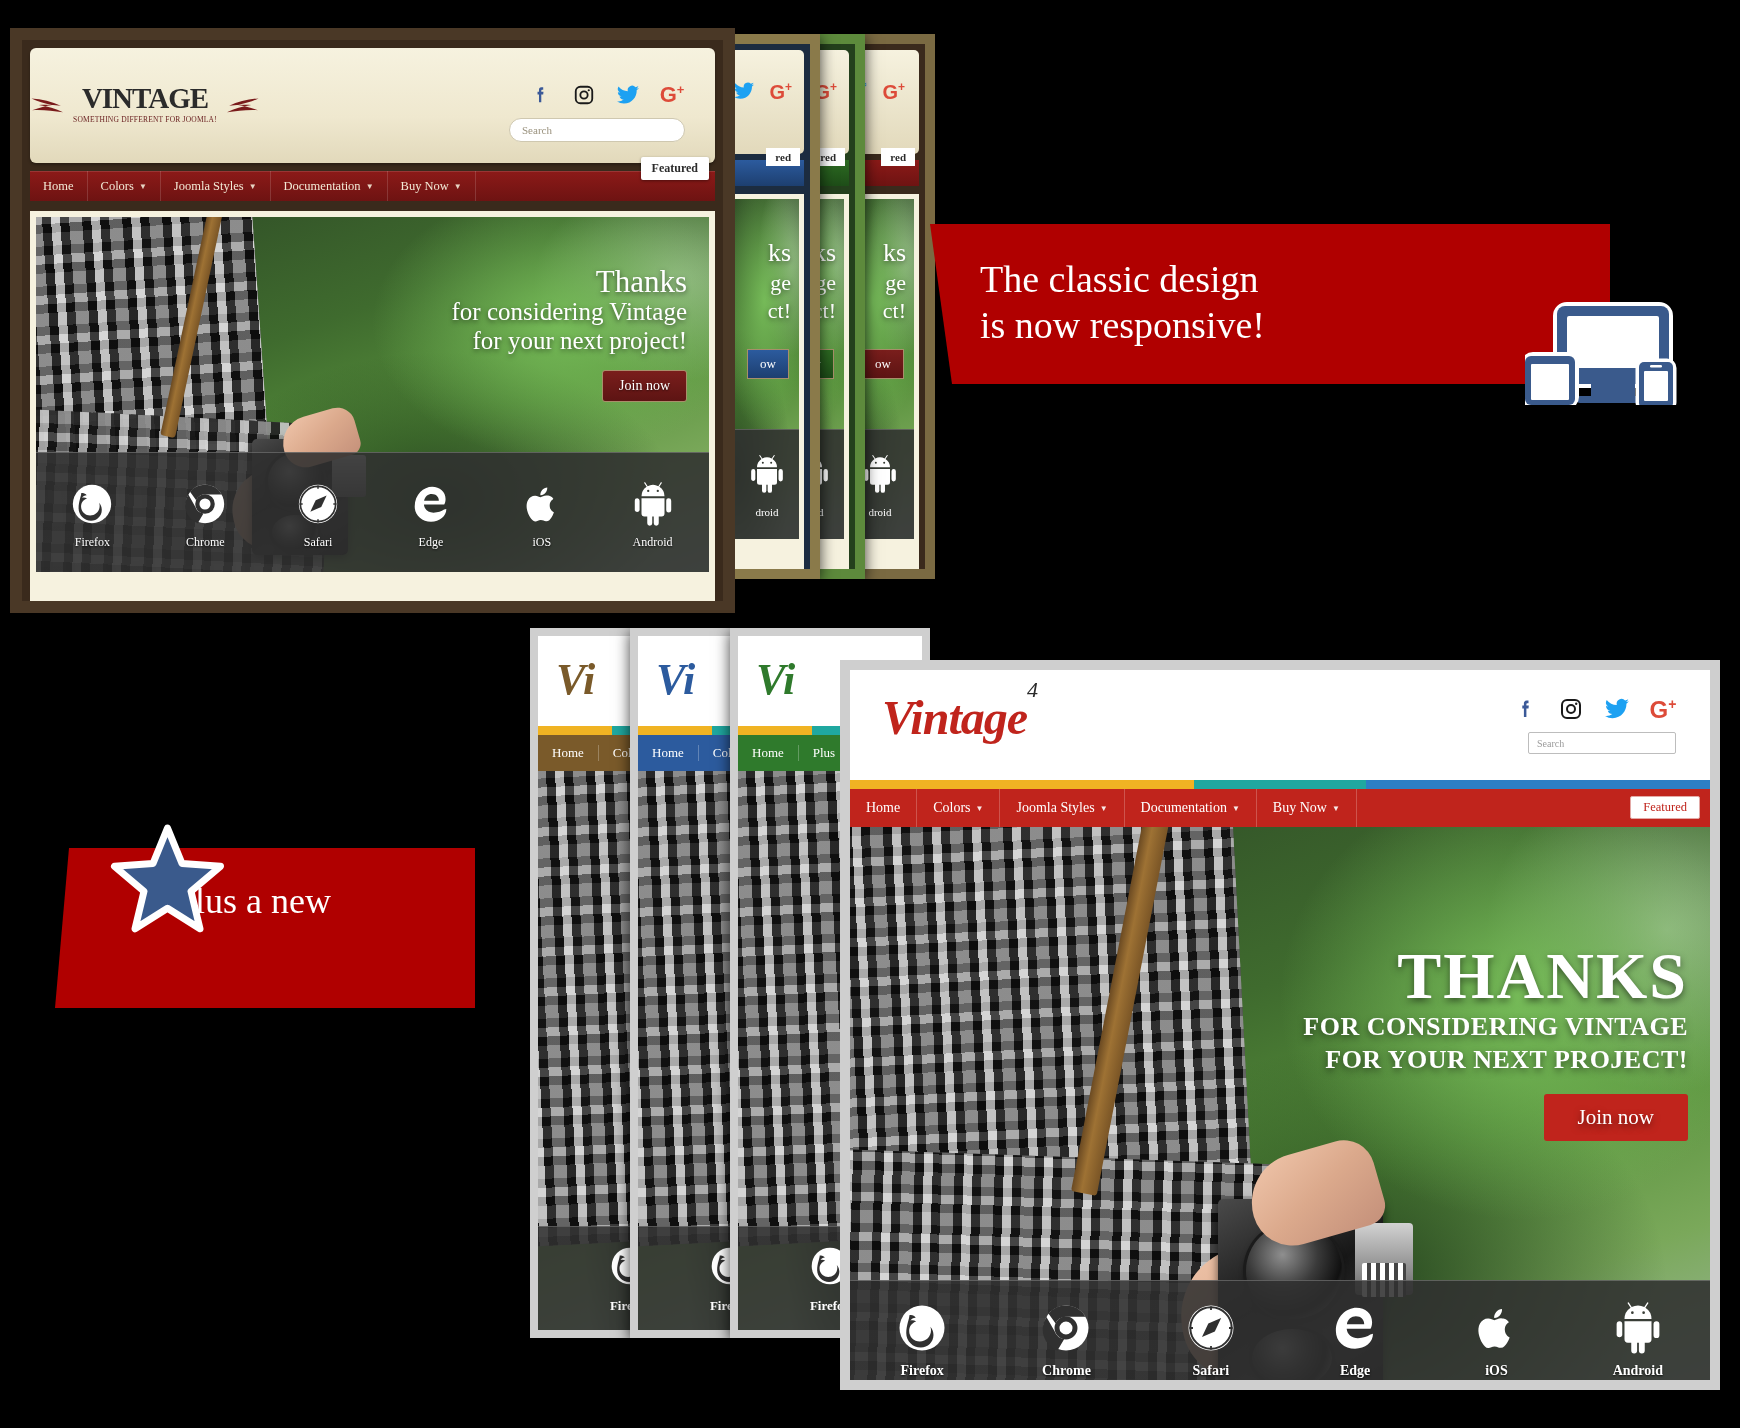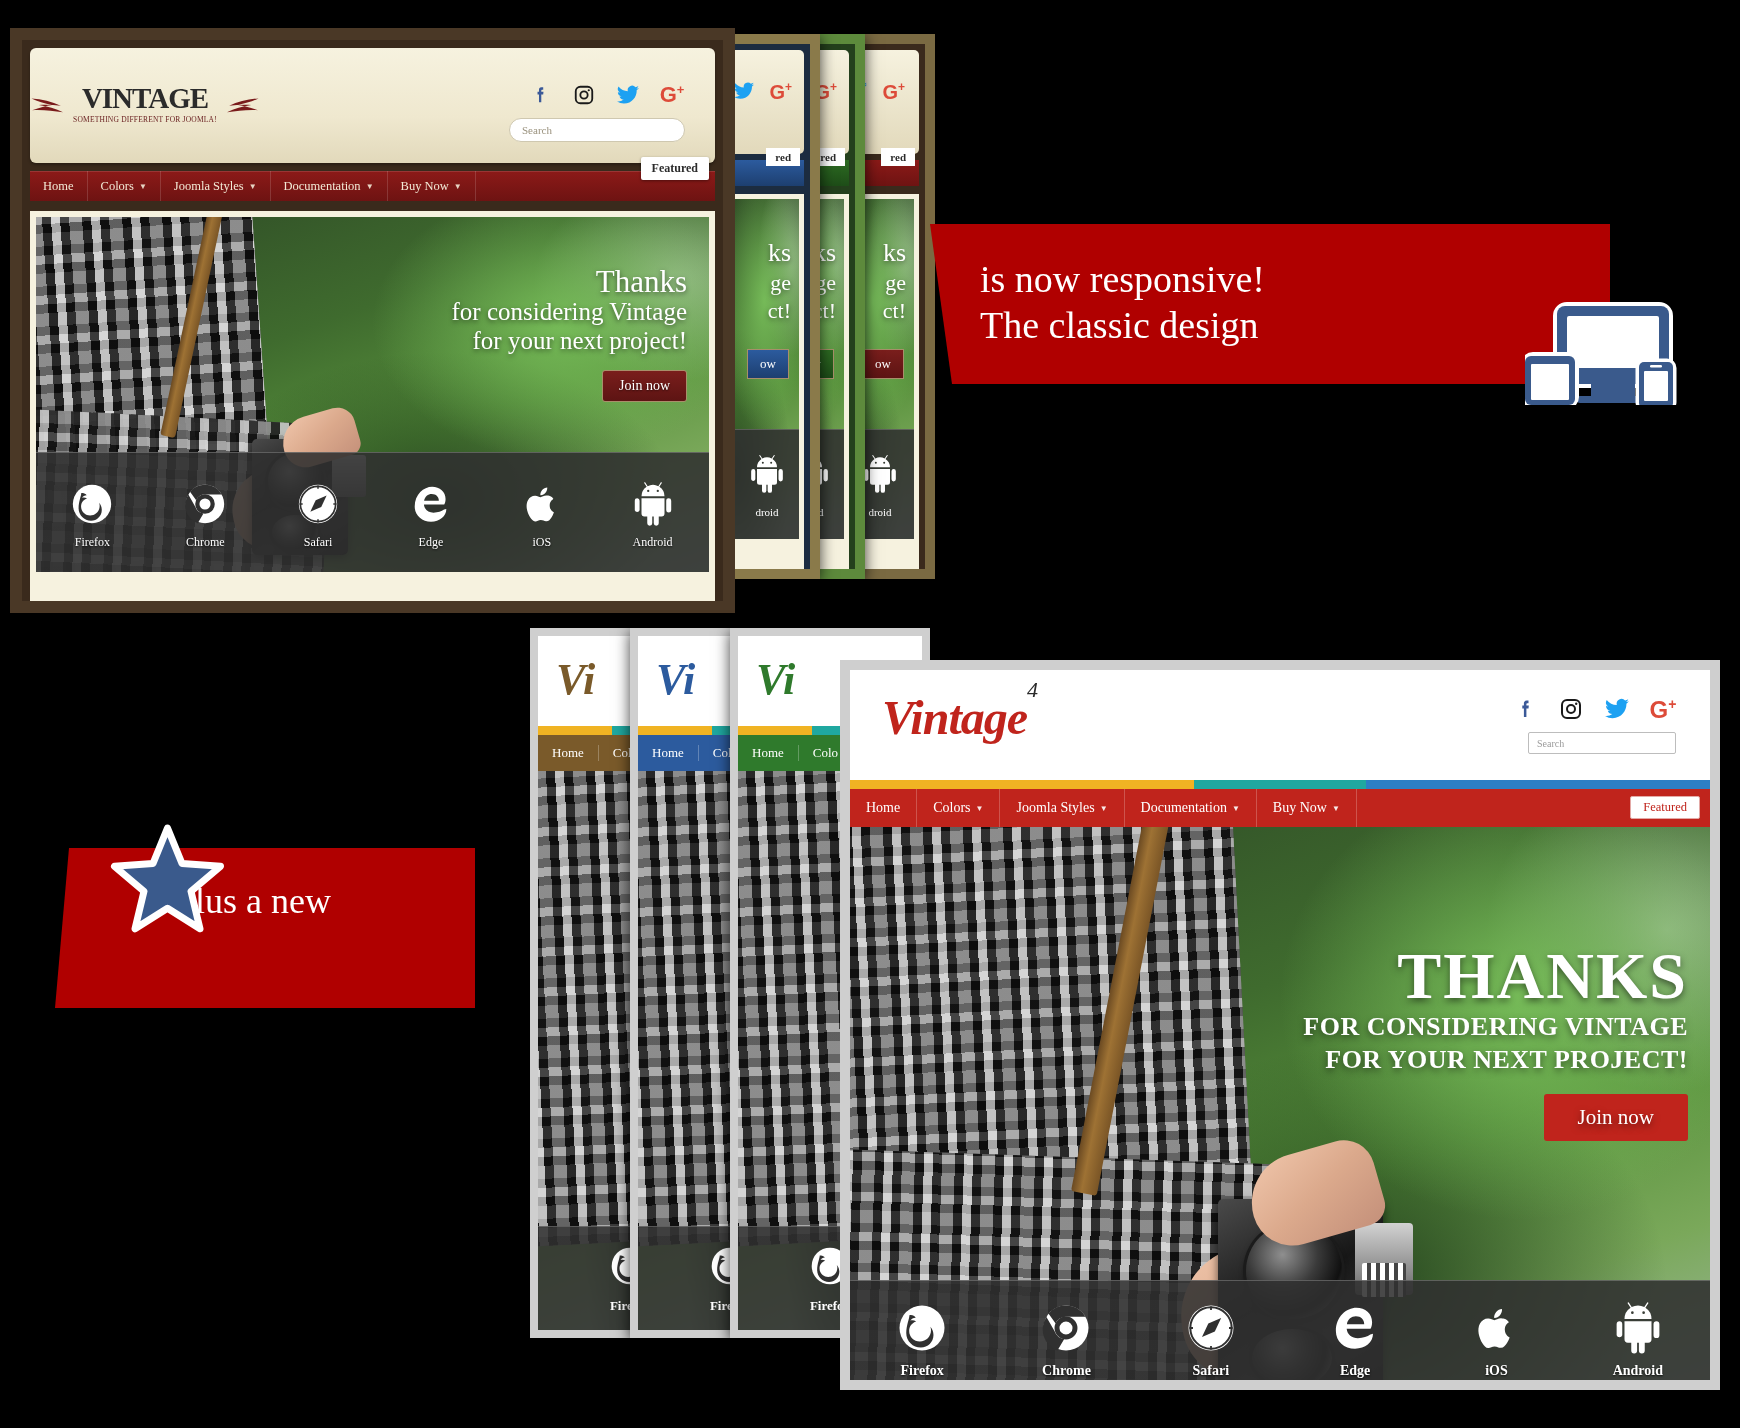--- a/index.html
+++ b/index.html
@@ -454,22 +454,22 @@
             </span>
             <div class="lbl">Android</div>
           </div>
         </div>
       </div>
     </div>
   </div>
 
   <div class="ribbon-classic">
     <div class="txt">
+      <div>The classic design</div>
       <div>is now responsive!</div>
-      <div>The classic design</div>
     </div>
   </div>
 
   <div class="devices-icon">
     <svg viewBox="0 0 155 105" width="155" height="105">
       <rect x="32" y="6" width="112" height="78" rx="10" fill="#fff" stroke="#fff" stroke-width="8"></rect>
       <rect x="32" y="6" width="112" height="78" rx="8" fill="#3a5a8c"></rect>
       <rect x="42" y="16" width="92" height="52" rx="2" fill="#fff"></rect>
       <rect x="66" y="84" width="44" height="12" fill="#3a5a8c"></rect>
       <rect x="52" y="96" width="72" height="7" rx="3" fill="#3a5a8c"></rect>
@@ -550,21 +550,21 @@
     </div>
     <div class="rainbow">
       <i style="background:#f0b323"></i>
         <i style="background:#f0b323"></i>
         <i style="background:#1fa8a0"></i>
         <i style="background:#2c7fc4"></i>
         <i style="background:#2c7fc4"></i>
     </div>
     <div style="height:36px; background:#2f7a2c; display:flex; align-items:center;">
       <div style="padding:0 14px; color:#fff; font-size:13px; border-right:1px solid rgba(255,255,255,.25); font-family:'Liberation Serif',serif;">Home</div>
-      <div style="padding:0 14px; color:#fff; font-size:13px; font-family:'Liberation Serif',serif;">Colo</div>
+      <div style="padding:0 14px; color:#fff; font-size:13px; font-family:'Liberation Serif',serif;">Plus</div>
     </div>
     <div class="photo" style="position:relative; height:560px; overflow:hidden;">
       <div class="plaid abs" style="left:-20px; top:-10px; width:230px; height:480px; transform:rotate(-3deg);"></div>
       <div style="position:absolute; left:0; right:0; bottom:0; height:105px; background:rgba(48,48,48,.88); border-top:1px solid rgba(255,255,255,.2); display:flex; align-items:center; justify-content:center;">
         <div style="text-align:center; color:#fff;">
           <svg width="44" height="44" viewBox="0 0 24 24">
               <circle cx="12" cy="12" r="10" fill="#fff"></circle>
               <path fill="#303030" d="M6.4 6.3c1.3-.3 2.2.3 2.8 1.1-1.1 0-1.9.5-2.4 1.3.9-.2 1.8-.1 2.6.4-1.9.6-3.1 2.2-3.1 4.2 0 2.6 2.1 4.7 4.7 4.7 2.9 0 5-2.3 5-5 0-.6-.1-1.1-.3-1.6.9 1 1.4 2.3 1.4 3.7 0 3.1-2.5 5.6-5.6 5.6-3.6 0-6.5-2.9-6.5-6.5 0-3.5 1.4-6.3 1.4-7.9z"></path>
             </svg>
           <div style="font-size:13px; font-weight:700; margin-top:6px; font-family:'Liberation Serif',serif;">Firefox</div>

